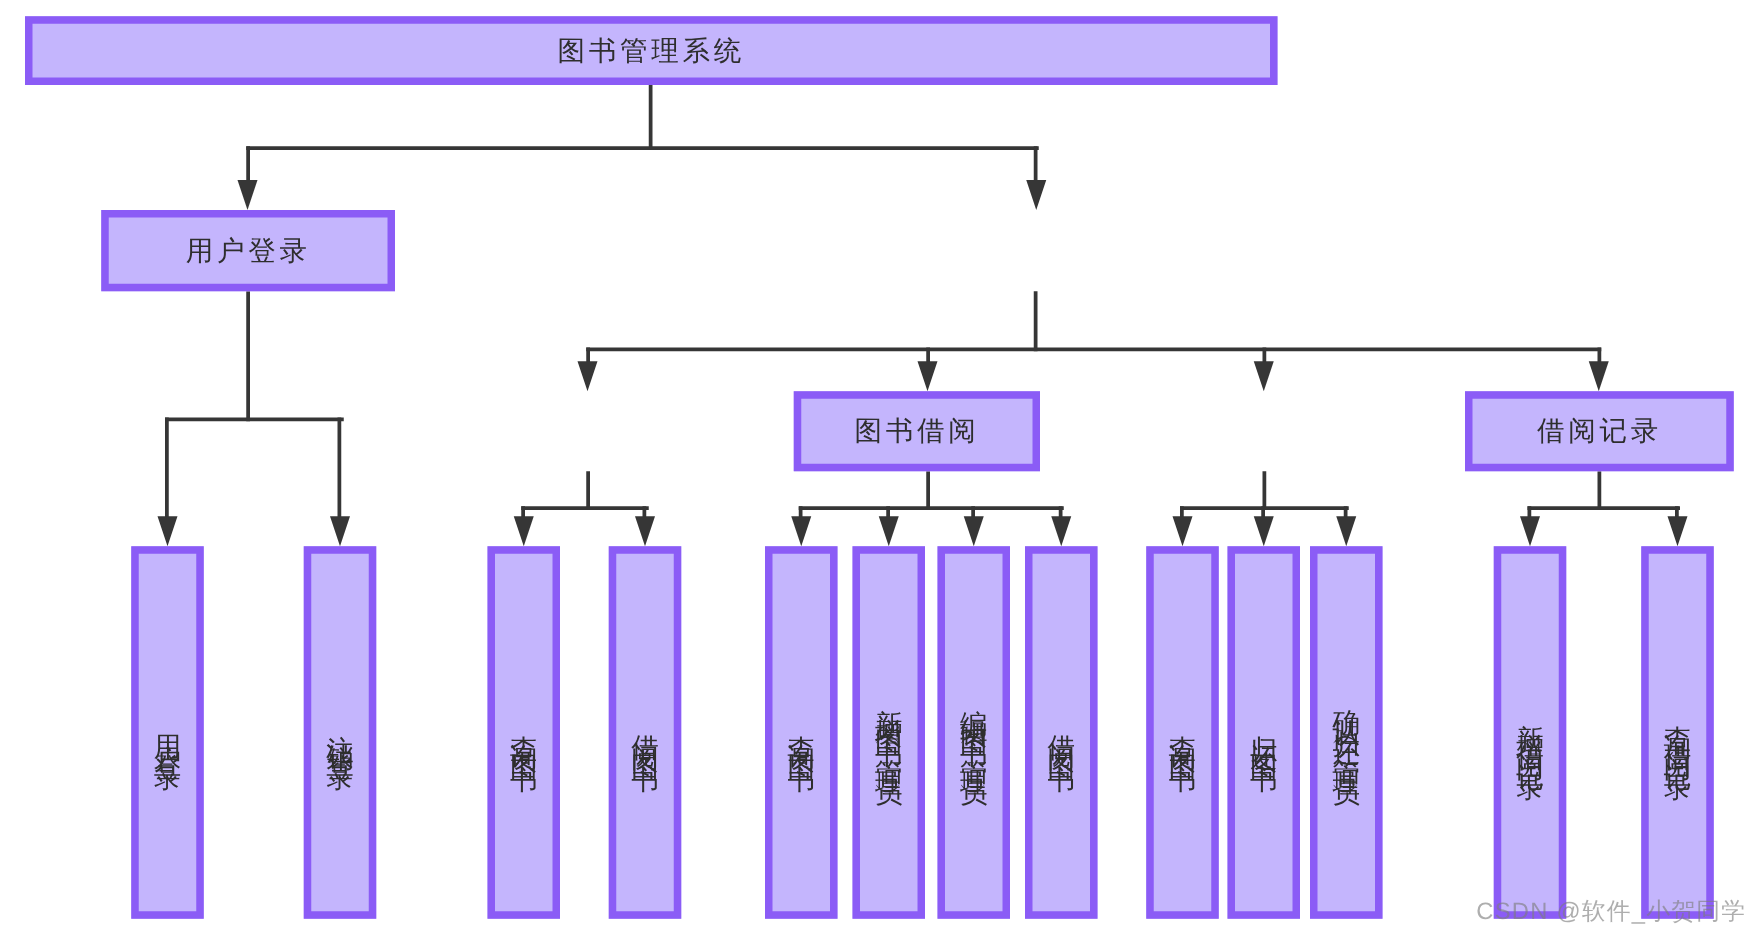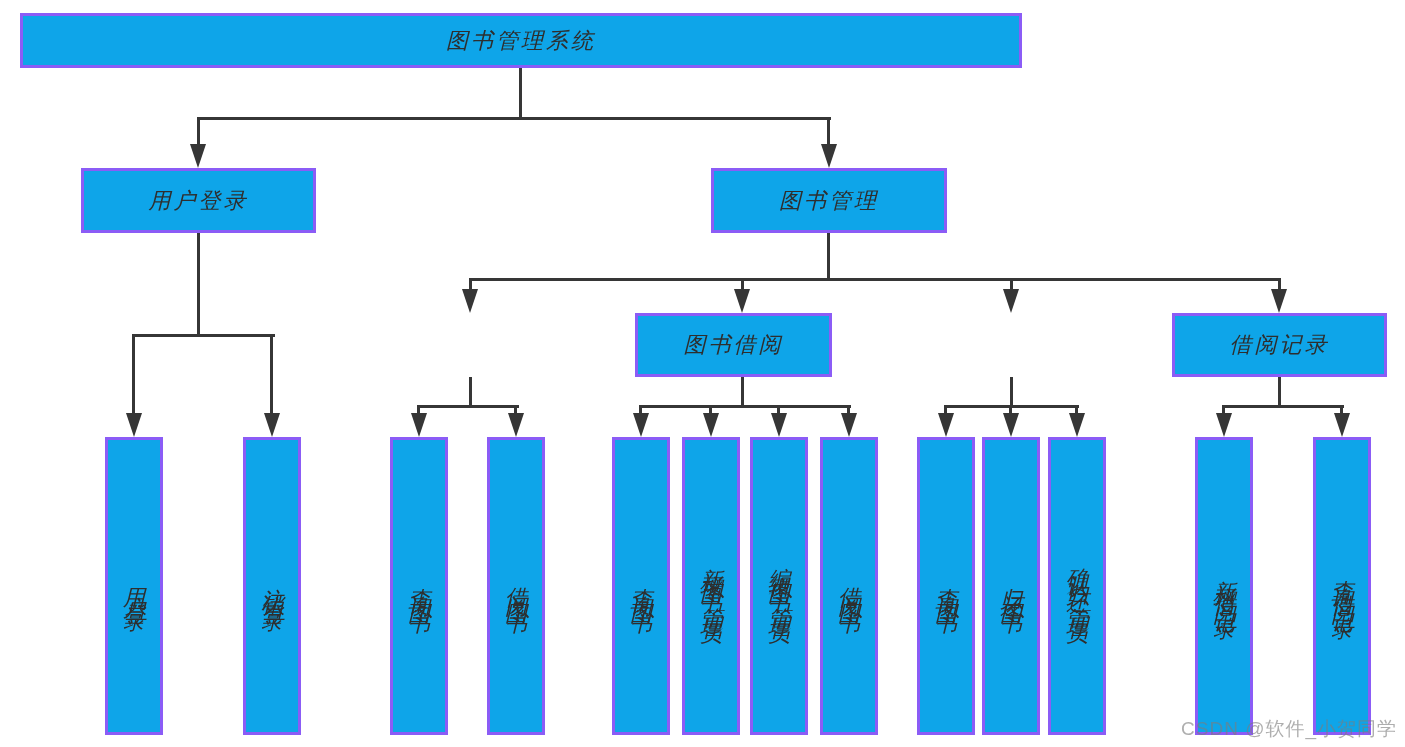--- a/index.html
+++ b/index.html
@@ -1,24 +1,23 @@
 <!DOCTYPE html>
 <html><head>
 <meta charset="utf-8">
 <style>
   html,body{margin:0;padding:0;background:#ffffff;}
   .canvas{
     position:relative;width:1405px;height:747px;background:#ffffff;overflow:hidden;
     font-family:"Liberation Sans","DejaVu Sans",sans-serif;color:#2e2e2e;
   }
   .box{
-    position:absolute;box-sizing:border-box;background:#0ea5e9;
-    border:3px solid #8b5cf6;display:flex;align-items:center;justify-content:center;
+    position:absolute;box-sizing:border-box;background:#c4b5fd;
+    border:6px solid #8b5cf6;display:flex;align-items:center;justify-content:center;
     z-index:2;
-    font-style:italic;
   }
   .h-box{font-size:22px;letter-spacing:3px;white-space:nowrap;}
   .v-box{
     writing-mode:vertical-rl;text-orientation:mixed;
     font-size:22px;letter-spacing:8px;line-height:1;
   }
   .vline{position:absolute;width:3px;background:#363636;z-index:1;}
   .hline{position:absolute;height:3px;background:#363636;z-index:1;}
   .arrow{
     position:absolute;width:0;height:0;z-index:1;
@@ -91,21 +90,20 @@
   <div class="vline" style="left:1278px;top:377px;height:31px"></div>
   <div class="hline" style="left:1222px;top:405px;width:122px"></div>
   <div class="vline" style="left:1222px;top:405px;height:10px"></div>
   <div class="arrow" style="left:1216px;top:413px"></div>
   <div class="vline" style="left:1340px;top:405px;height:10px"></div>
   <div class="arrow" style="left:1334px;top:413px"></div>
 
   <div class="box h-box" style="left:20px;top:13px;width:1002px;height:55px">图书管理系统</div>
 
   <div class="box h-box" style="left:81px;top:168px;width:235px;height:65px">用户登录</div>
-  <div class="box h-box" style="left:711px;top:168px;width:236px;height:65px">图书管理</div>
 
   <div class="box h-box" style="left:635px;top:313px;width:197px;height:64px">图书借阅</div>
   <div class="box h-box" style="left:1172px;top:313px;width:215px;height:64px">借阅记录</div>
 
   <div class="box v-box" style="left:105px;top:437px;width:58px;height:298px">用户登录</div>
   <div class="box v-box" style="left:243px;top:437px;width:58px;height:298px">注销登录</div>
 
   <div class="box v-box" style="left:390px;top:437px;width:58px;height:298px">查询图书</div>
   <div class="box v-box" style="left:487px;top:437px;width:58px;height:298px">借阅图书</div>
 

